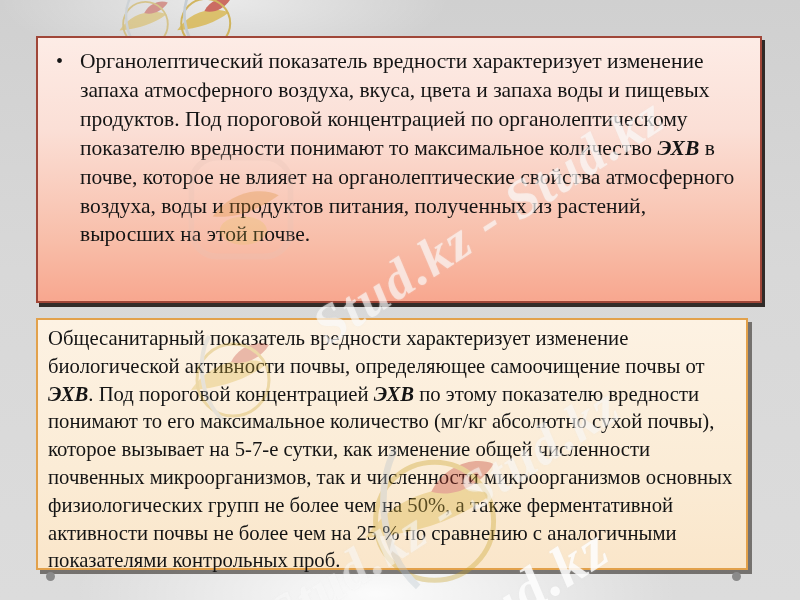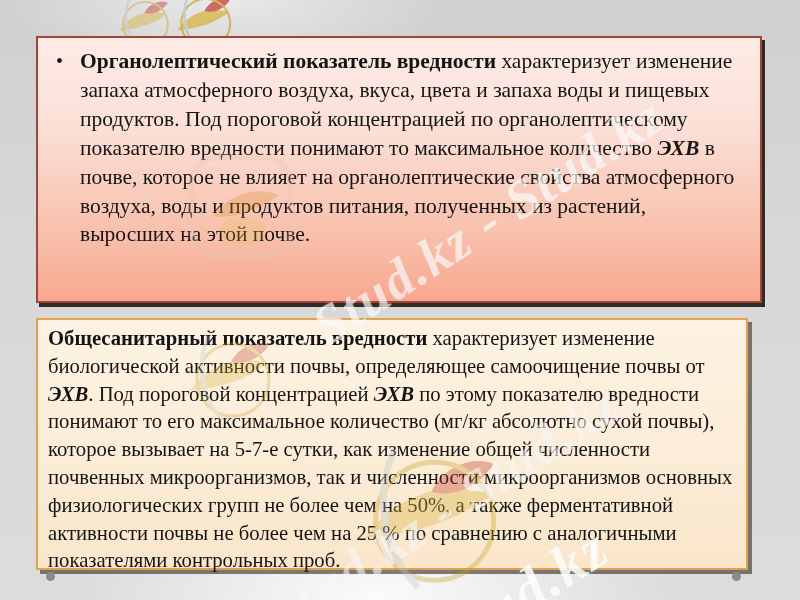--- a/index.html
+++ b/index.html
@@ -31,21 +31,21 @@
   }
   .box1 .para{
     font-size:21.5px;line-height:28.9px;color:#141414;position:relative;
   }
   .bullet{
     position:absolute;left:-24px;top:0;font-size:20px;color:#141414;
   }
   .box2 .para{
     font-size:20.7px;line-height:27.8px;color:#141414;
   }
-  .lead-bold{font-weight:bold;}
+  .lead-bold{font-weight:normal;}
   .it{font-style:italic;font-weight:bold;}
   .watermark{
     position:absolute;
     font-family:"Liberation Serif", serif;
     font-style:italic;font-weight:bold;
     color:rgba(255,255,255,.55);
     text-shadow:0 0 2px rgba(230,230,230,.35);
     transform-origin:left bottom;
     white-space:nowrap;
     pointer-events:none;

